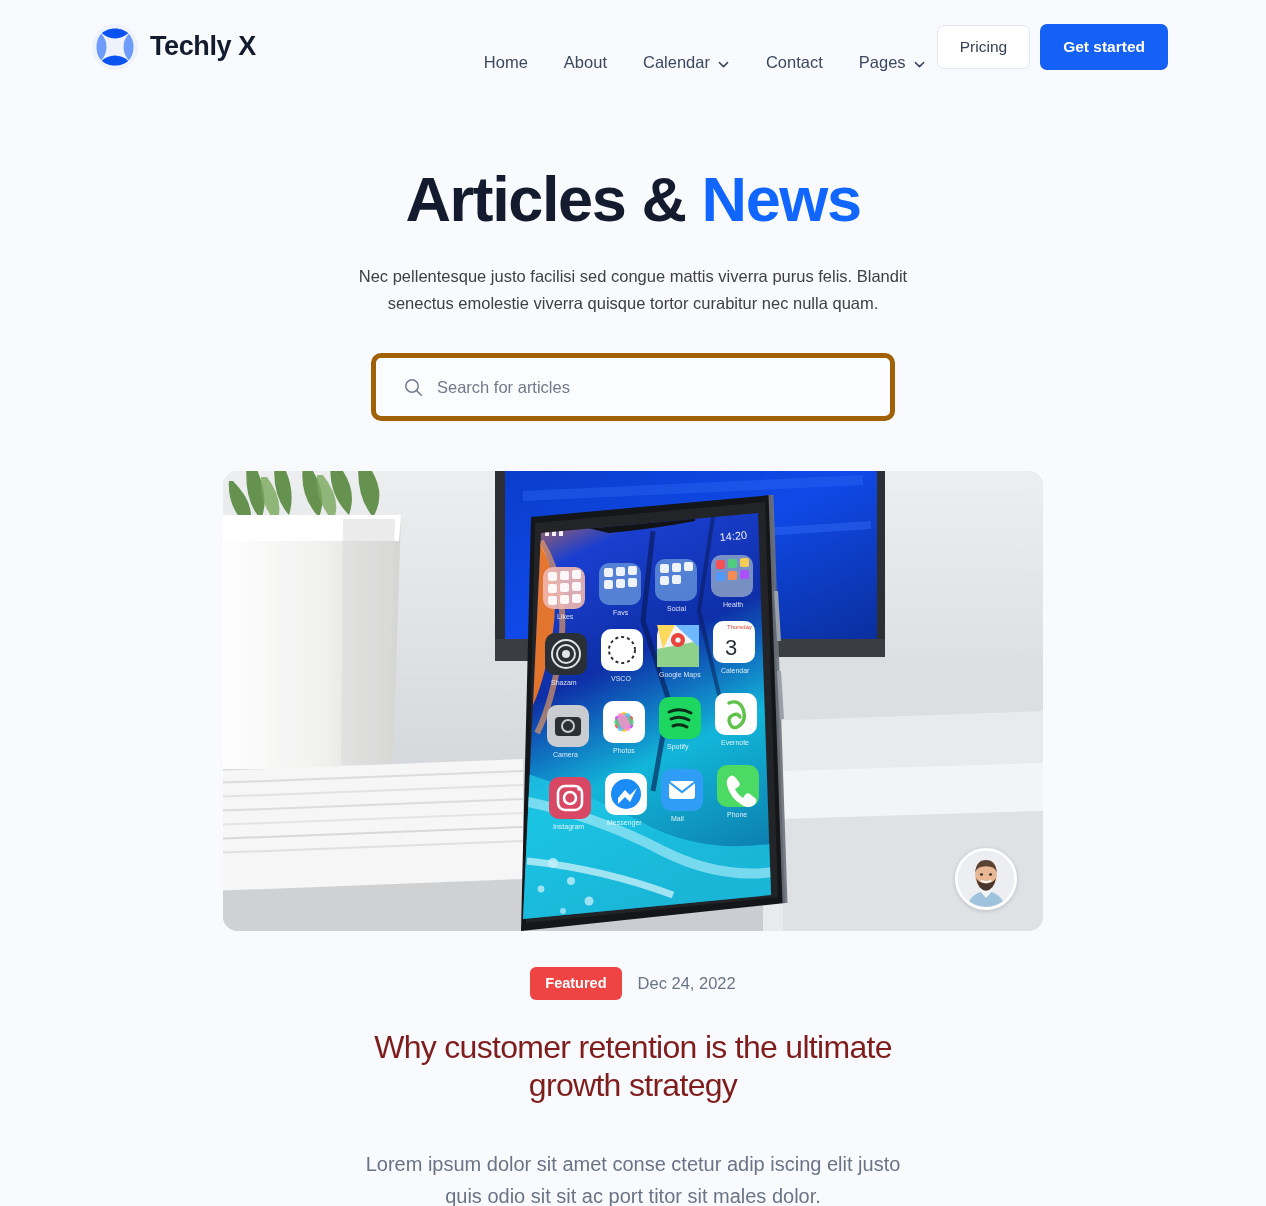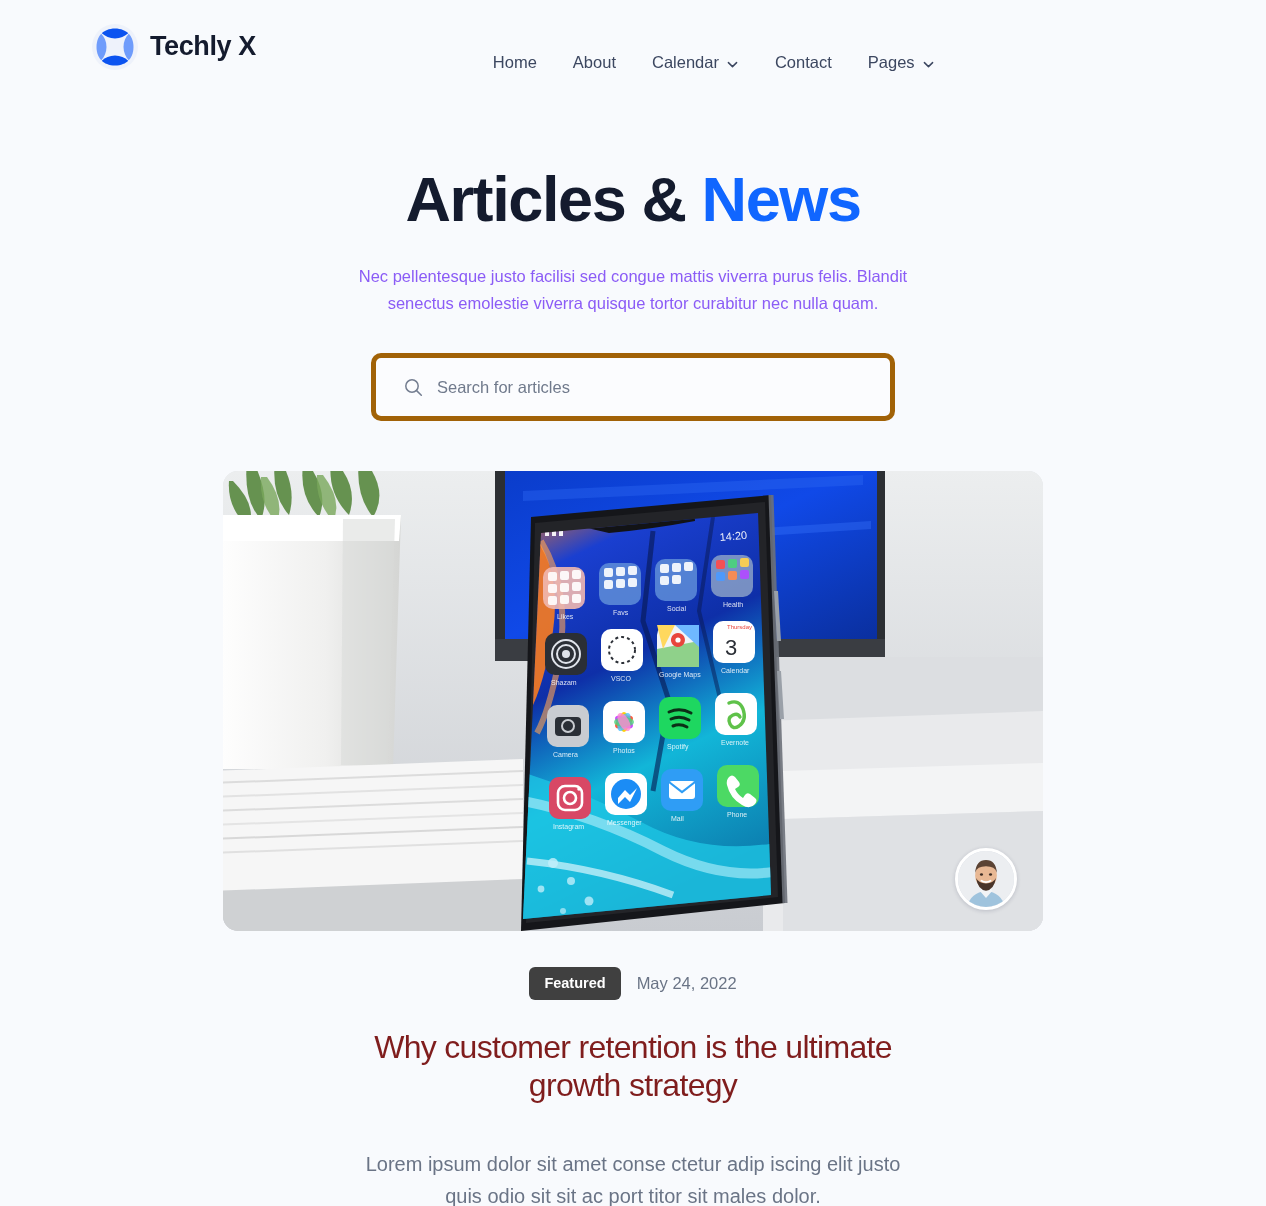--- a/index.html
+++ b/index.html
@@ -16,21 +16,20 @@
     color: #151d34;
     -webkit-font-smoothing: antialiased;
   }
 
   
   .site-header {
     height: 93px;
     display: flex;
     align-items: center;
     padding: 0 98px 0 92px;
-    gap: 9px;
   }
 
   .brand {
     display: flex;
     align-items: center;
     gap: 12px;
     text-decoration: none;
   }
 
   .brand-mark {
@@ -123,21 +122,21 @@
     color: #141b2e;
   }
 
   .page-title .accent { color: #1066ff; }
 
   .hero-sub {
     margin: 30px auto 16px;
     width: 575px;
     font-size: 16.5px;
     line-height: 1.66;
-    color: #8b5cf6;
+    color: #404040;
   }
 
   
   .search-wrap {
     margin: 36px auto 0;
     width: 524px;
     height: 68px;
     background: #fbfcfe;
     border: 5px solid #a16207;
     border-radius: 10px;
@@ -193,21 +192,21 @@
 
   .meta-row {
     margin-top: 36px;
     display: flex;
     align-items: center;
     justify-content: center;
     gap: 16px;
   }
 
   .badge {
-    background: #404040;
+    background: #ef4444;
     color: #ffffff;
     font-size: 14.5px;
     font-weight: bold;
     border-radius: 6px;
     padding: 9px 15px;
     line-height: 1;
     cursor: pointer;
   }
 
   .post-date {
@@ -275,20 +274,24 @@
     <a class="nav-link" href="#">
       <span>Pages</span>
       <span class="chev">
         <svg viewBox="0 0 14 14" xmlns="http://www.w3.org/2000/svg">
           <path d="M2.6 5 L7 9.3 L11.4 5" fill="none" stroke="#3c4760" stroke-width="1.6" stroke-linecap="round" stroke-linejoin="round"></path>
         </svg>
       </span>
     </a>
   </nav>
 
+  <div class="header-actions">
+    <button class="btn btn-outline">Pricing</button>
+    <button class="btn btn-primary">Get started</button>
+  </div>
 </header>
 
 <main>
 
   <section class="hero">
     <h1 class="page-title"><span>Articles &amp; </span><span class="accent">News</span></h1>
 
     <p class="hero-sub">Nec pellentesque justo facilisi sed congue mattis viverra purus felis. Blandit senectus emolestie viverra quisque tortor curabitur nec nulla quam.</p>
 
     <div class="search-wrap">
@@ -548,21 +551,21 @@
           <path d="M20 30 q2 13 11 14 q9 -1 11 -14 q-3 6 -11 6 q-8 0 -11 -6 z" fill="#4a352a"></path>
           <ellipse cx="26" cy="26" rx="1.7" ry="1.4" fill="#3a2a22"></ellipse>
           <ellipse cx="36" cy="26" rx="1.7" ry="1.4" fill="#3a2a22"></ellipse>
           <path d="M26 33 q5 3 10 0" stroke="#fff" stroke-width="2" fill="none" stroke-linecap="round"></path>
         </svg>
       </div>
     </div>
 
     <div class="meta-row">
       <span class="badge">Featured</span>
-      <span class="post-date">May 24, 2022</span>
+      <span class="post-date">Dec 24, 2022</span>
     </div>
 
     <h2 class="post-title">Why customer retention is the ultimate growth strategy</h2>
 
     <p class="post-excerpt">Lorem ipsum dolor sit amet conse ctetur adip iscing elit justo quis odio sit sit ac port titor sit males dolor.</p>
   </article>
 
 </main>
 
 </body></html>

